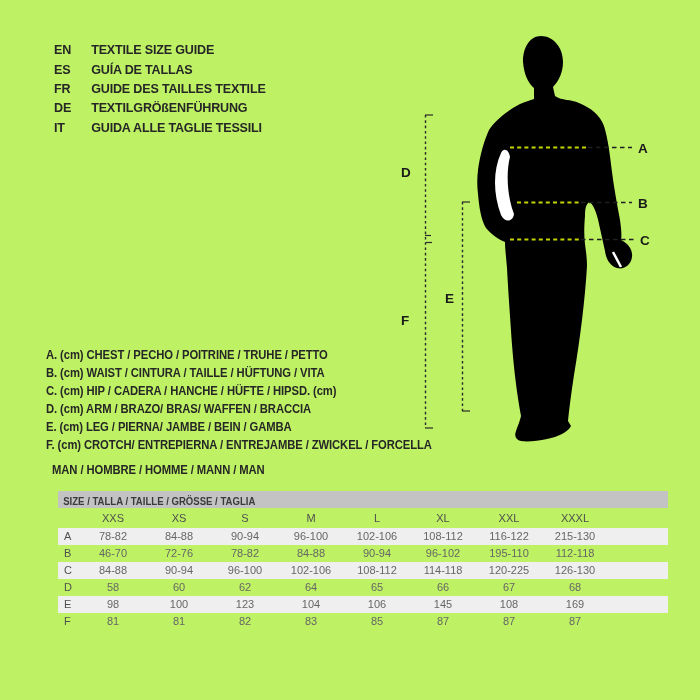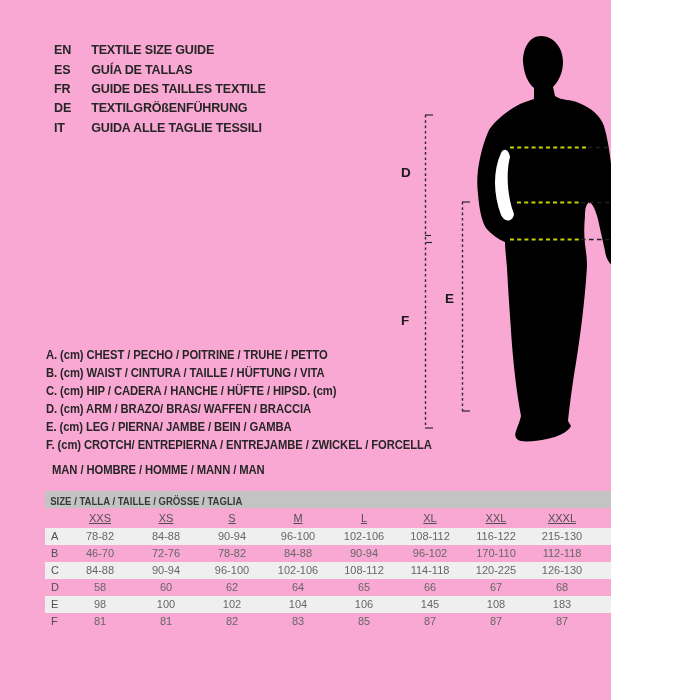--- a/index.html
+++ b/index.html
@@ -1,16 +1,16 @@
 <!DOCTYPE html>
 <html><head>
 <meta charset="utf-8">
 <style>
   html,body { margin:0; padding:0; background:#fff; }
-  .page { position:relative; width:611px; height:700px; background:#f9a8d4;
+  .page { position:relative; width:700px; height:700px; background:#bef264;
           font-family:"Liberation Sans", sans-serif; overflow:hidden; }
 
   
   .langs { position:absolute; left:54px; top:40px; transform:scaleX(0.93); transform-origin:0 0; }
   .lang-row { display:flex; height:19.4px; align-items:center; }
   .lang-code  { width:40px; font-size:13.5px; font-weight:bold; color:#262626; letter-spacing:-0.2px; }
   .lang-title { font-size:13.5px; font-weight:bold; color:#262626; letter-spacing:-0.2px; white-space:nowrap; }
 
   
   .fig { position:absolute; left:0; top:0; }
@@ -19,30 +19,30 @@
 
   
   .legend { position:absolute; left:46px; top:346px; transform:scaleX(0.9); transform-origin:0 0; }
   .legend-row { height:18px; line-height:18px; font-size:12.5px; font-weight:bold;
                 color:#262626; letter-spacing:-0.1px; white-space:nowrap; }
   .category { position:absolute; left:52px; top:461px; height:18px; line-height:18px;
               font-size:12.5px; font-weight:bold; color:#262626; letter-spacing:-0.1px;
               transform:scaleX(0.9); transform-origin:0 0; white-space:nowrap; }
 
   
-  .sizetable { position:absolute; left:45px; top:491px; width:610px; }
+  .sizetable { position:absolute; left:58px; top:491px; width:610px; }
   .table-title { height:17px; line-height:17px; background:#c3c3c3; }
   .table-title span { display:inline-block; padding-left:6px; font-size:11px; font-weight:bold;
                       color:#3a3a3a; letter-spacing:0; transform:scaleX(0.87);
                       transform-origin:0 0; white-space:nowrap; }
   .trow { display:grid; grid-template-columns:22px repeat(8,66px) 1fr; height:17px; line-height:17px; font-size:11px; }
   .trow.head { height:20px; line-height:20px; }
   .trow .rl   { padding-left:6px; text-align:left; color:#4f4f4f; }
   .trow .cell { text-align:center; color:#666666; }
-  .trow.head .cell { color:#4f4f4f;text-decoration:underline; }
+  .trow.head .cell { color:#4f4f4f; }
   .trow.stripe { background:#efefef; }
 </style>
 </head>
 <body>
 
 <div class="page">
 
   <div class="langs">
     <div class="lang-row">
       <span class="lang-code">EN</span>
@@ -180,21 +180,21 @@
     <span class="cell"></span>
   </div>
         <div class="trow">
     <span class="rl">B</span>
     <span class="cell">46-70</span>
     <span class="cell">72-76</span>
     <span class="cell">78-82</span>
     <span class="cell">84-88</span>
     <span class="cell">90-94</span>
     <span class="cell">96-102</span>
-    <span class="cell">170-110</span>
+    <span class="cell">195-110</span>
     <span class="cell">112-118</span>
     <span class="cell"></span>
   </div>
         <div class="trow stripe">
     <span class="rl">C</span>
     <span class="cell">84-88</span>
     <span class="cell">90-94</span>
     <span class="cell">96-100</span>
     <span class="cell">102-106</span>
     <span class="cell">108-112</span>
@@ -212,26 +212,26 @@
     <span class="cell">65</span>
     <span class="cell">66</span>
     <span class="cell">67</span>
     <span class="cell">68</span>
     <span class="cell"></span>
   </div>
         <div class="trow stripe">
     <span class="rl">E</span>
     <span class="cell">98</span>
     <span class="cell">100</span>
-    <span class="cell">102</span>
+    <span class="cell">123</span>
     <span class="cell">104</span>
     <span class="cell">106</span>
     <span class="cell">145</span>
     <span class="cell">108</span>
-    <span class="cell">183</span>
+    <span class="cell">169</span>
     <span class="cell"></span>
   </div>
         <div class="trow">
     <span class="rl">F</span>
     <span class="cell">81</span>
     <span class="cell">81</span>
     <span class="cell">82</span>
     <span class="cell">83</span>
     <span class="cell">85</span>
     <span class="cell">87</span>

